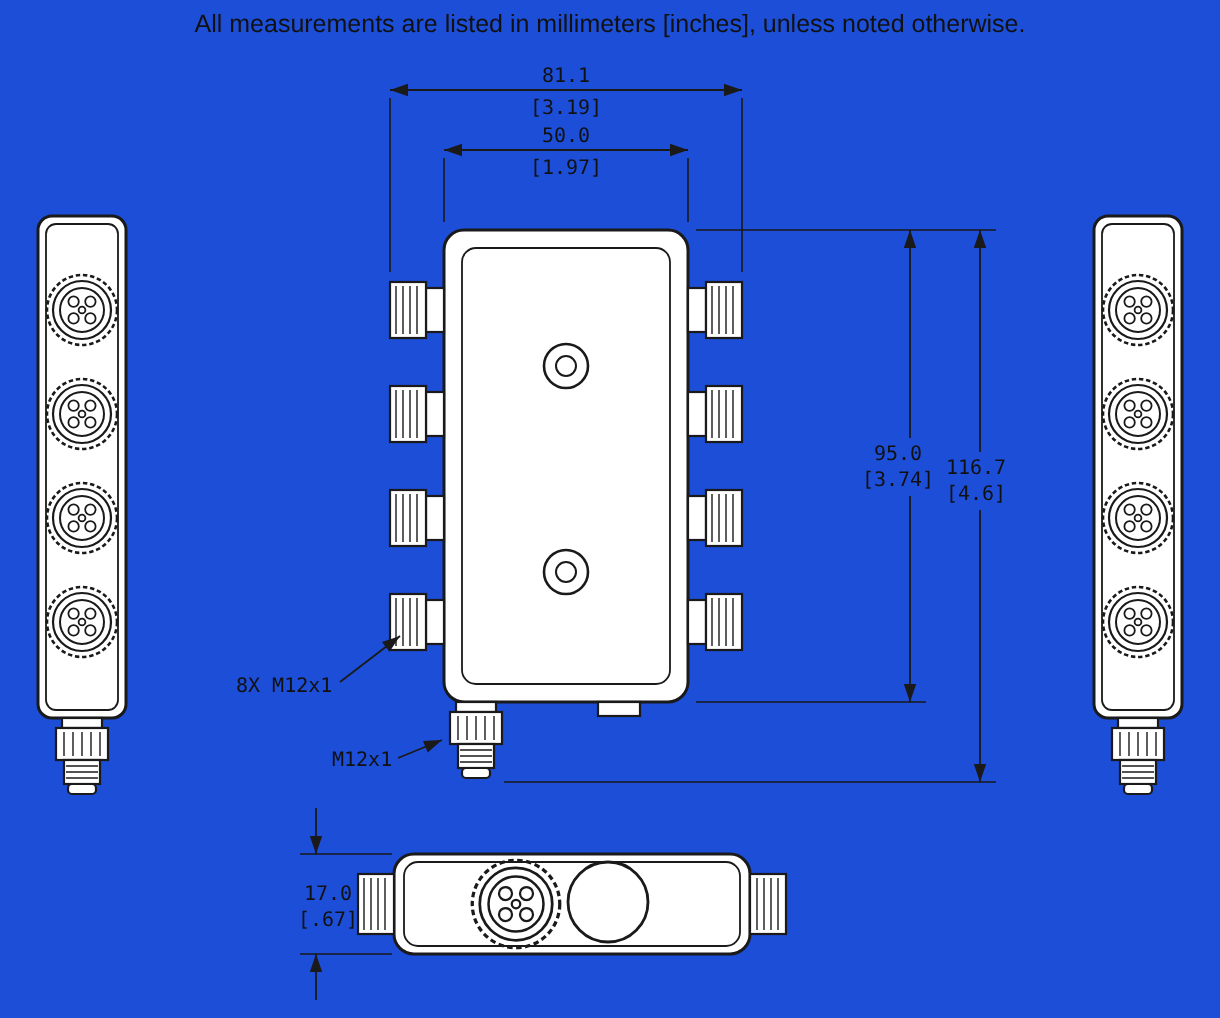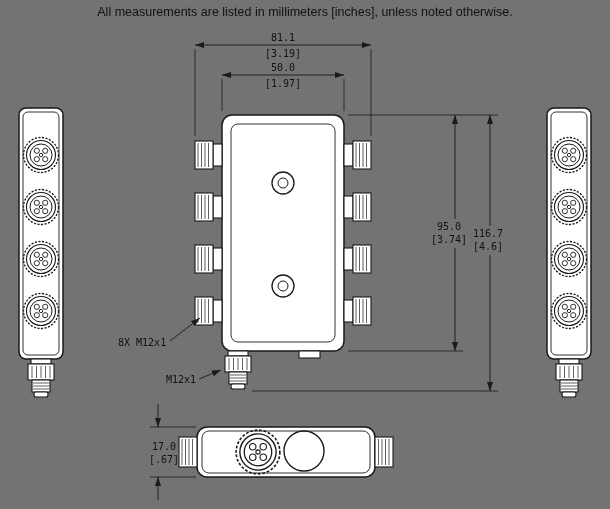--- a/index.html
+++ b/index.html
@@ -1,17 +1,17 @@
 <!DOCTYPE html>
 <html><head>
 <meta charset="utf-8">
 <style>
   html,body { margin:0; padding:0; background:#ffffff; }
   .canvas {
-    width:610px; height:509px; position:relative; background:#737373;
+    width:610px; height:509px; position:relative; background:#1d4ed8;
     font-family:"Liberation Sans", sans-serif; overflow:hidden;
   }
   svg { position:absolute; top:0; left:0; }
   .t-note { font-family:"Liberation Sans", sans-serif; font-size:12.5px; fill:#111111; }
   .t-dim  { font-family:"DejaVu Sans Mono", monospace; font-size:10px; fill:#111111; }
   .ol  { fill:#ffffff; stroke:#1a1a1a; stroke-width:1.5; }
   .il  { fill:none;    stroke:#1a1a1a; stroke-width:0.9; }
   .kn  { fill:#ffffff; stroke:#1a1a1a; stroke-width:1.1; }
   .dl  { fill:none;    stroke:#1a1a1a; stroke-width:0.9; }
   .xl  { fill:none;    stroke:#1a1a1a; stroke-width:0.8; }

